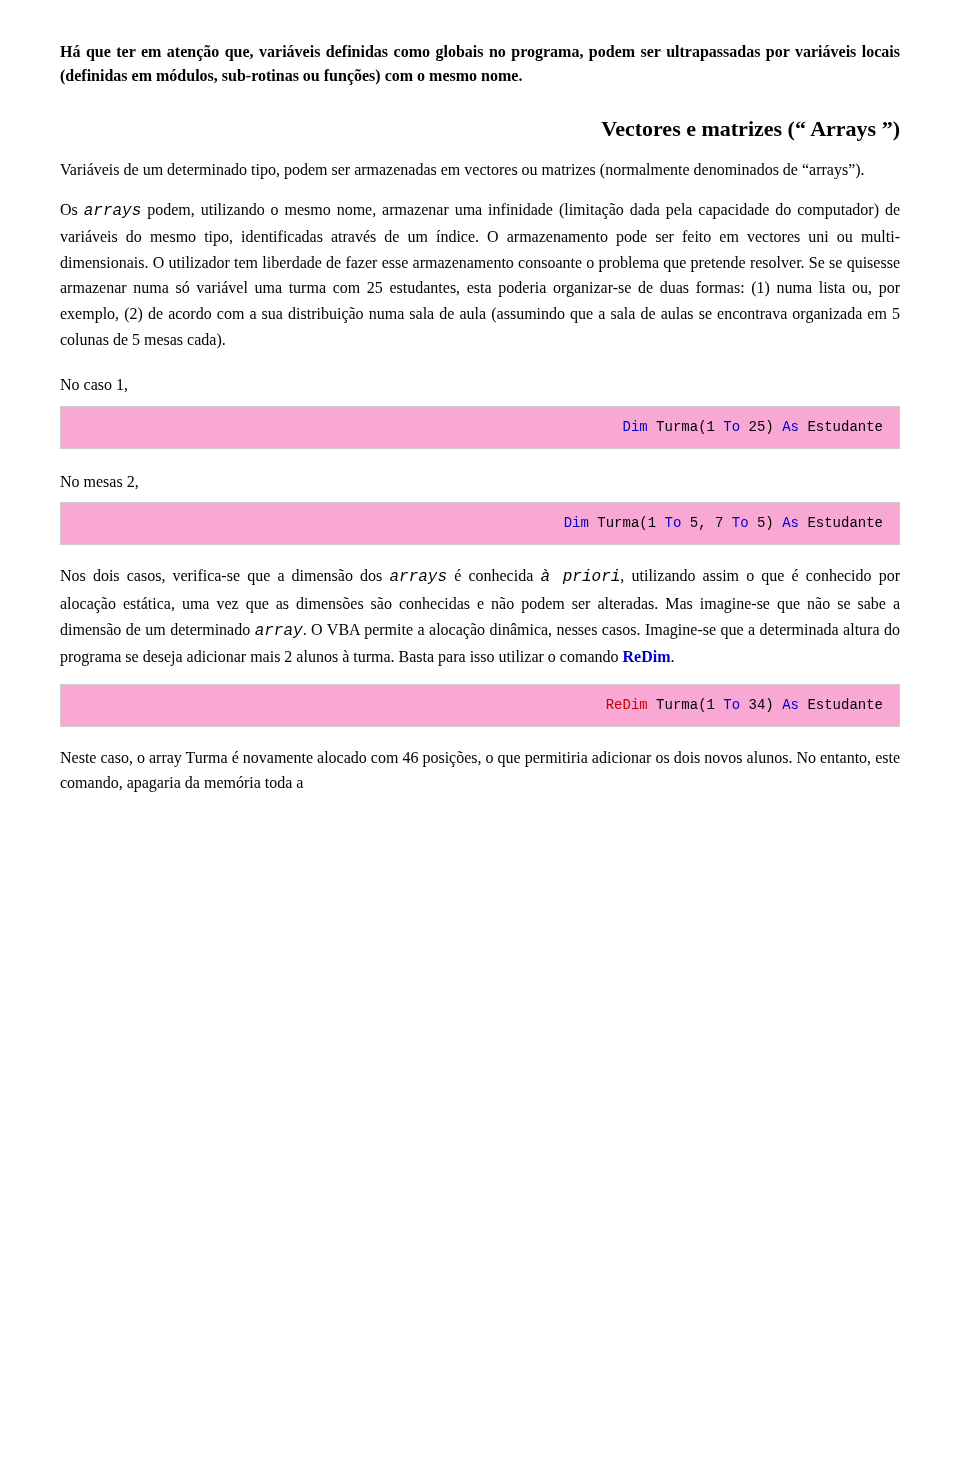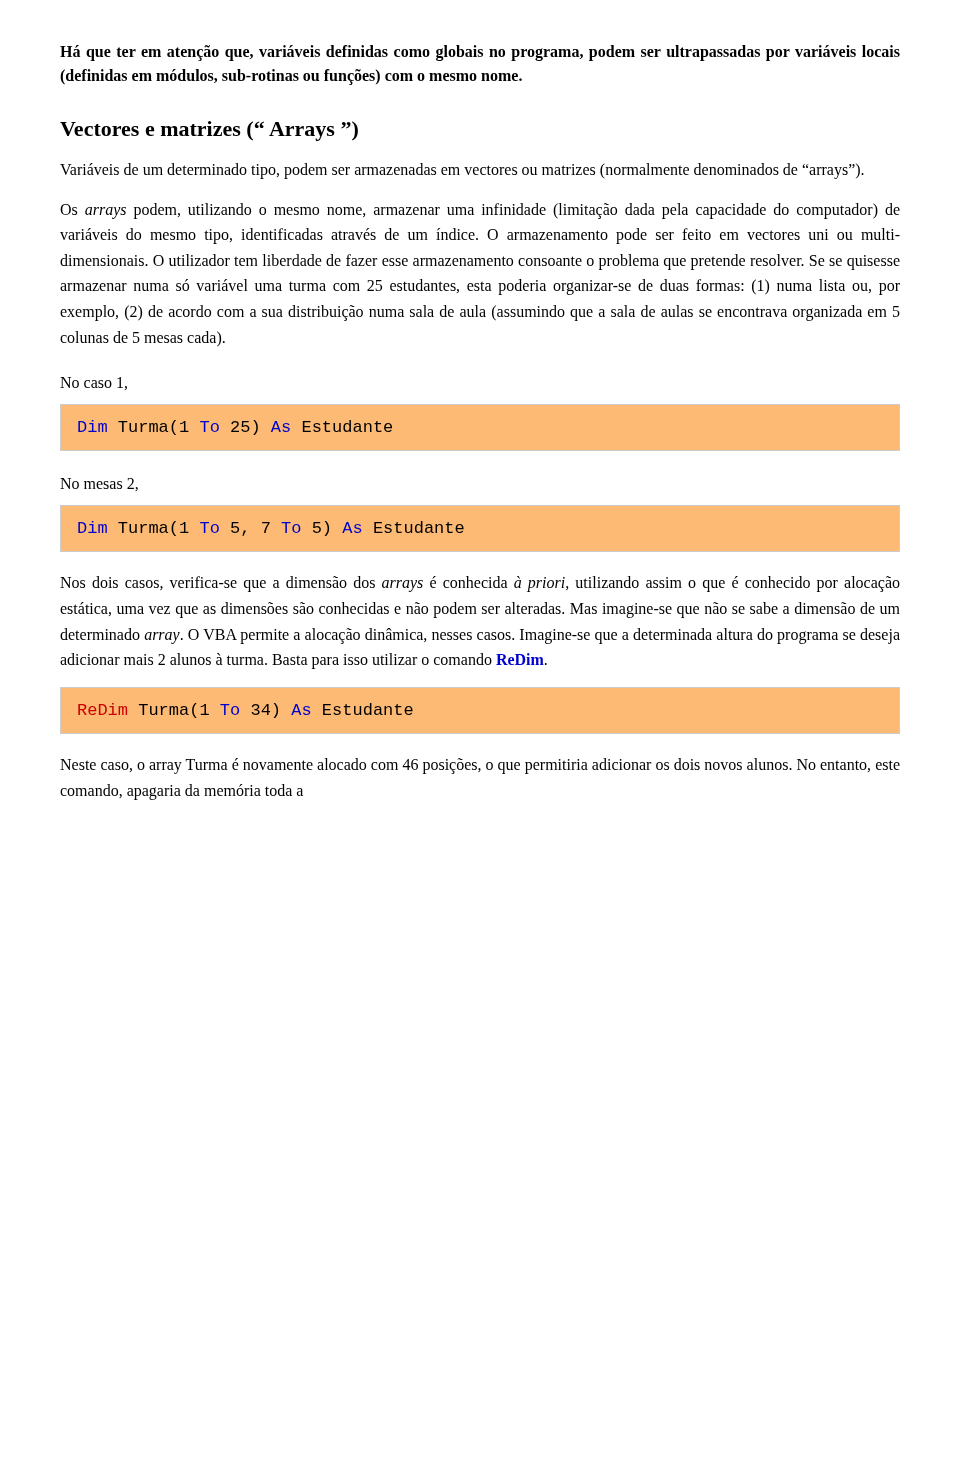--- a/index.html
+++ b/index.html
@@ -1,18 +1,19 @@
 <!DOCTYPE html>
 <html><head>
   <meta charset="utf-8">
   <style>
     * {
       margin: 0;
       padding: 0;
       box-sizing: border-box;
+      text-align: right;
     }
 
     body {
       background: #ffffff;
       font-family: "Times New Roman", Times, serif;
       font-size: 16px;
       color: #000000;
       width: 960px;
       min-height: 1465px;
       padding: 40px 60px;
@@ -33,29 +34,30 @@
     }
 
     .body-paragraph {
       text-align: justify;
       margin-bottom: 14px;
       line-height: 1.6;
     }
 
     .italic-word {
       font-style: italic;
+      font-family: Liberation Mono, monospace;
     }
 
     .code-block {
       border: 1px solid #cccccc;
       padding: 10px 16px;
       margin: 8px 0 18px 0;
       font-family: "Courier New", Courier, monospace;
-      font-size: 17px;
-      background: #fdba74;
+      font-size: 14px;
+      background: #f9a8d4;
       color: #000000;
     }
 
     .code-keyword {
       color: #0000cc;
       font-weight: normal;
     }
 
     .code-keyword-red {
       color: #cc0000;

